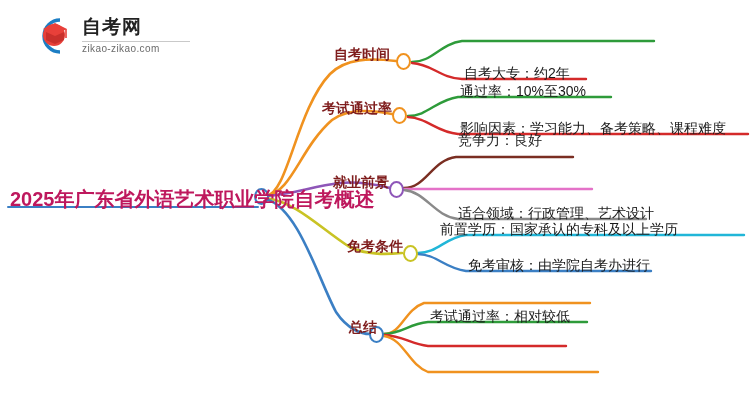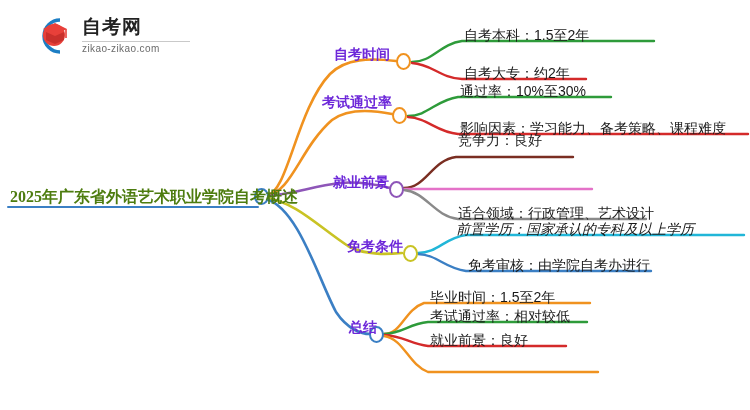--- a/index.html
+++ b/index.html
@@ -35,22 +35,22 @@
 
   
   .knob{position:absolute;border-radius:50%;background:#fff;box-sizing:border-box;}
 
   
   .lbl{
     position:absolute;white-space:nowrap;color:#1a1a1a;
     font-family:"Liberation Sans","DejaVu Sans",sans-serif;
     line-height:1;
   }
-  .root-lbl{font-size:16px;font-weight:bold;color:#4d7c0f;font-family:Liberation Serif, serif;}
-  .l1{font-size:14px;font-weight:bold;color:#6d28d9;}
+  .root-lbl{font-size:20px;font-weight:bold;color:#be185d;}
+  .l1{font-size:14px;font-weight:bold;color:#7f1d1d;}
   .l2{font-size:14px;color:#1a1a1a;}
 </style>
 </head>
 <body>
 
 <div id="stage">
 
   <div id="logo">
     <div class="mark">
       <svg width="44" height="42" viewBox="0 0 44 42">
@@ -98,34 +98,31 @@
   <div class="knob" style="left:254px;top:188px;width:15px;height:17px;border:2.4px solid #3b7fc4;"></div>
   <div class="knob" style="left:396px;top:53px;width:15px;height:17px;border:2.4px solid #f0921f;"></div>
   <div class="knob" style="left:392px;top:107px;width:15px;height:17px;border:2.4px solid #f0921f;"></div>
   <div class="knob" style="left:389px;top:181px;width:15px;height:17px;border:2.4px solid #8e56b8;"></div>
   <div class="knob" style="left:403px;top:245px;width:15px;height:17px;border:2.4px solid #c9c324;"></div>
   <div class="knob" style="left:369px;top:326px;width:15px;height:17px;border:2.4px solid #3b7fc4;"></div>
 
   <div class="lbl root-lbl" style="left:10px;top:189px;">2025年广东省外语艺术职业学院自考概述</div>
 
   <div class="lbl l1" style="left:334px;top:47px;">自考时间</div>
-  <div class="lbl l1" style="left:322px;top:95px;">考试通过率</div>
+  <div class="lbl l1" style="left:322px;top:101px;">考试通过率</div>
   <div class="lbl l1" style="left:333px;top:175px;">就业前景</div>
   <div class="lbl l1" style="left:347px;top:239px;">免考条件</div>
   <div class="lbl l1" style="left:341px;top:320px;margin-left:8px;">总结</div>
 
-  <div class="lbl l2" style="left:464px;top:28px;">自考本科：1.5至2年</div>
   <div class="lbl l2" style="left:464px;top:66px;">自考大专：约2年</div>
 
   <div class="lbl l2" style="left:460px;top:84px;">通过率：10%至30%</div>
   <div class="lbl l2" style="left:460px;top:121px;">影响因素：学习能力、备考策略、课程难度</div>
 
   <div class="lbl l2" style="left:458px;top:133px;">竞争力：良好</div>
   <div class="lbl l2" style="left:458px;top:206px;">适合领域：行政管理、艺术设计</div>
 
-  <div class="lbl l2" style="left:456px;top:222px;font-style:italic;">前置学历：国家承认的专科及以上学历</div>
+  <div class="lbl l2" style="left:440px;top:222px;">前置学历：国家承认的专科及以上学历</div>
   <div class="lbl l2" style="left:468px;top:258px;">免考审核：由学院自考办进行</div>
 
-  <div class="lbl l2" style="left:430px;top:290px;">毕业时间：1.5至2年</div>
   <div class="lbl l2" style="left:430px;top:309px;">考试通过率：相对较低</div>
-  <div class="lbl l2" style="left:430px;top:333px;">就业前景：良好</div>
 
 </div>
 
 </body></html>

